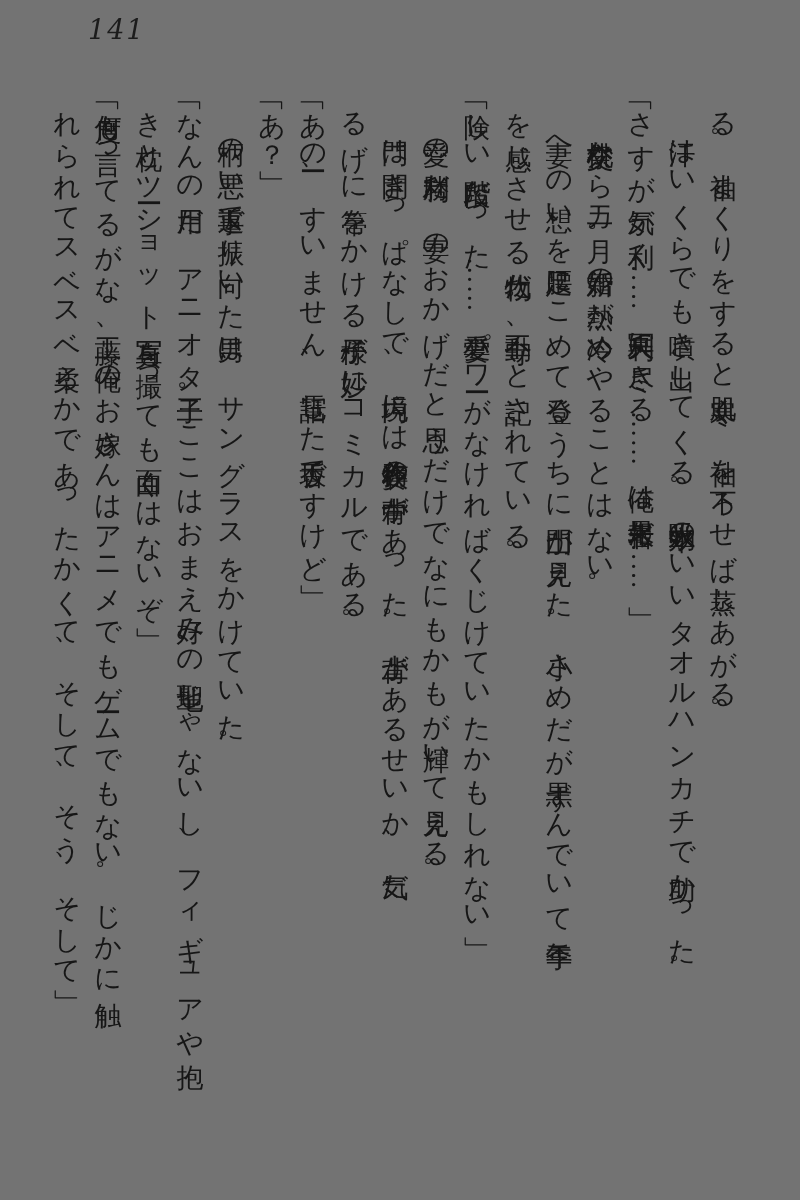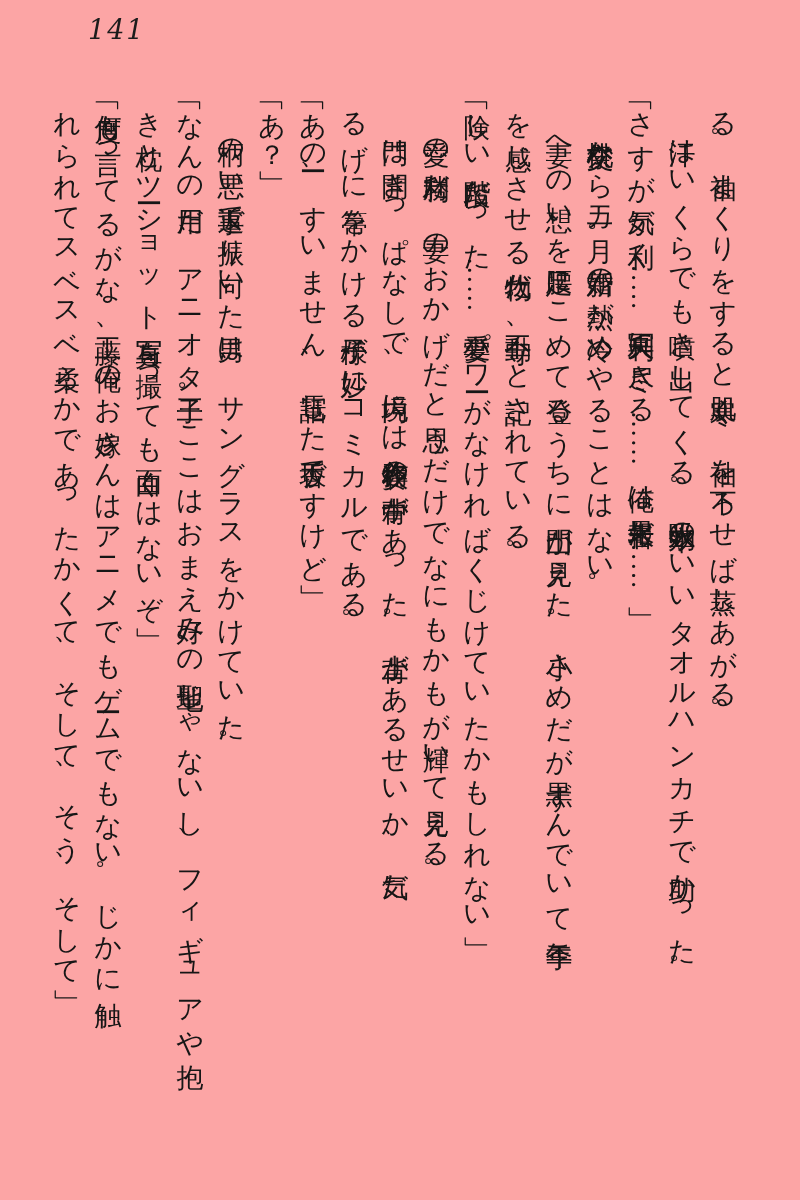--- a/index.html
+++ b/index.html
@@ -5,21 +5,21 @@
   html, body {
     margin: 0;
     padding: 0;
     background: #e8e8e8;
   }
   .page {
     position: relative;
     width: 800px;
     height: 1200px;
     margin: 0 auto;
-    background: #fca5a5;
+    background: #737373;
     overflow: hidden;
     font-family: "Liberation Serif", "DejaVu Serif", serif;
   }
   .page-number {
     position: absolute;
     top: 14px;
     left: 88px;
     font-family: "DejaVu Serif", "Liberation Serif", serif;
     font-style: italic;
     font-size: 27px;

